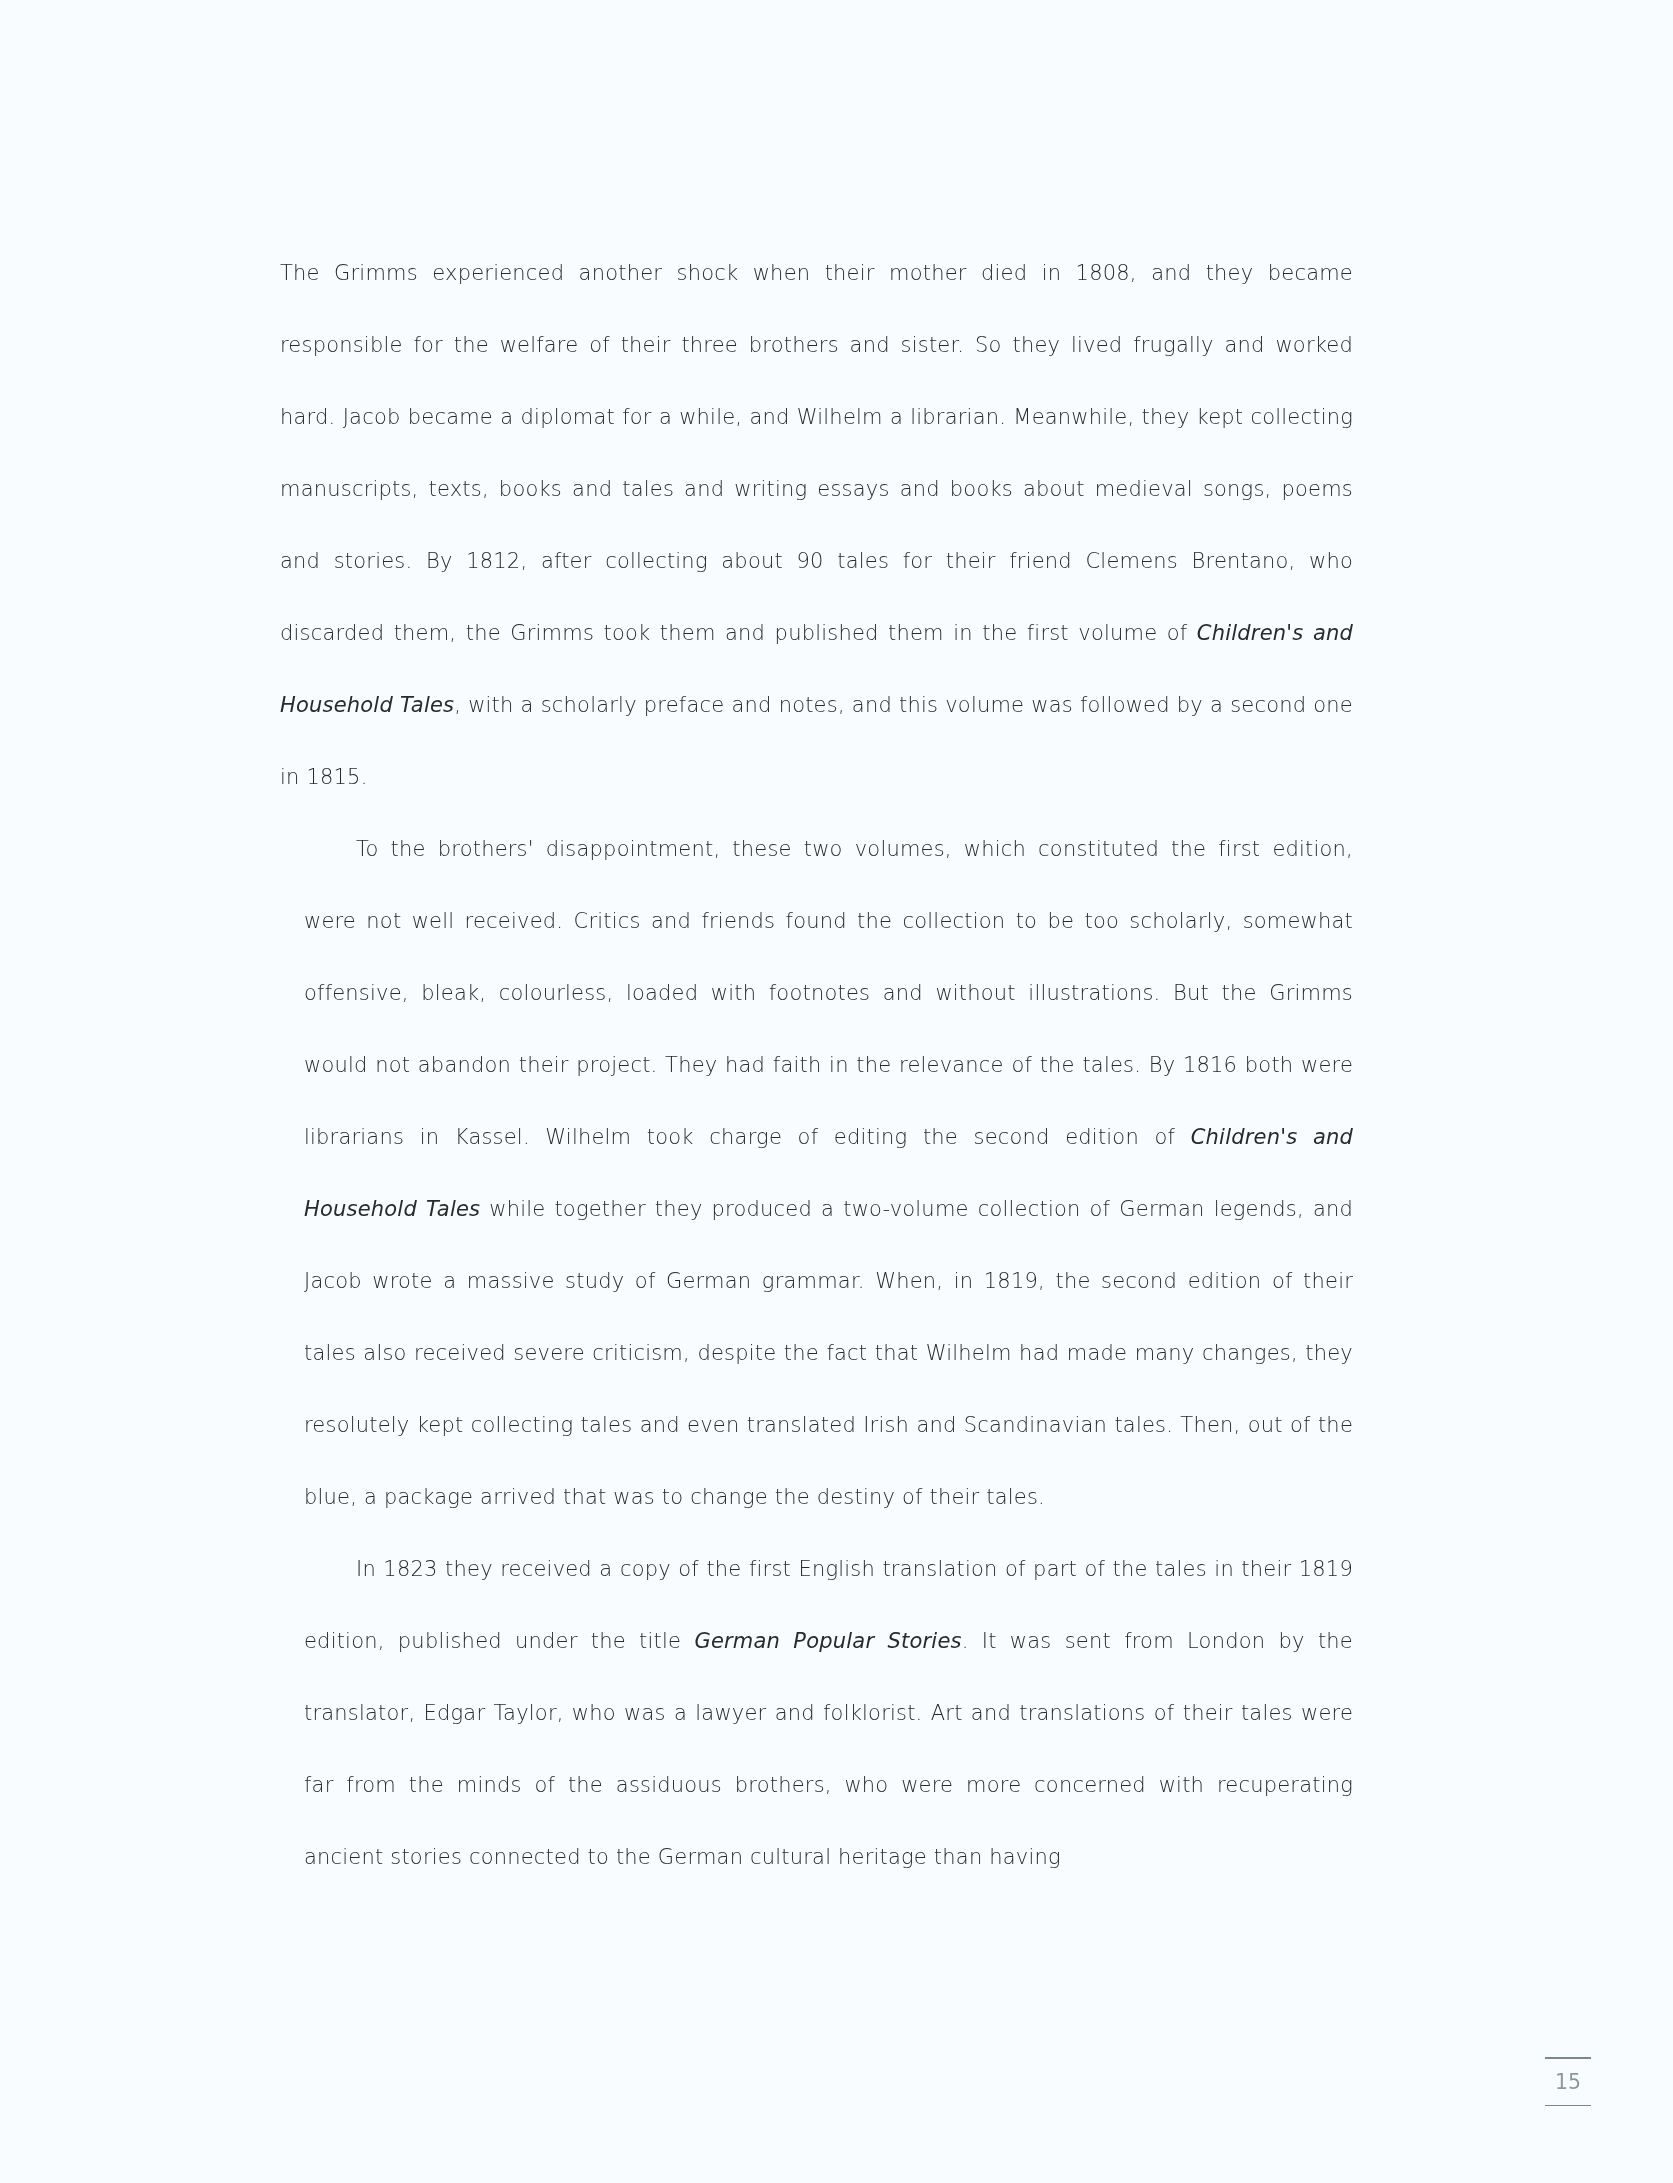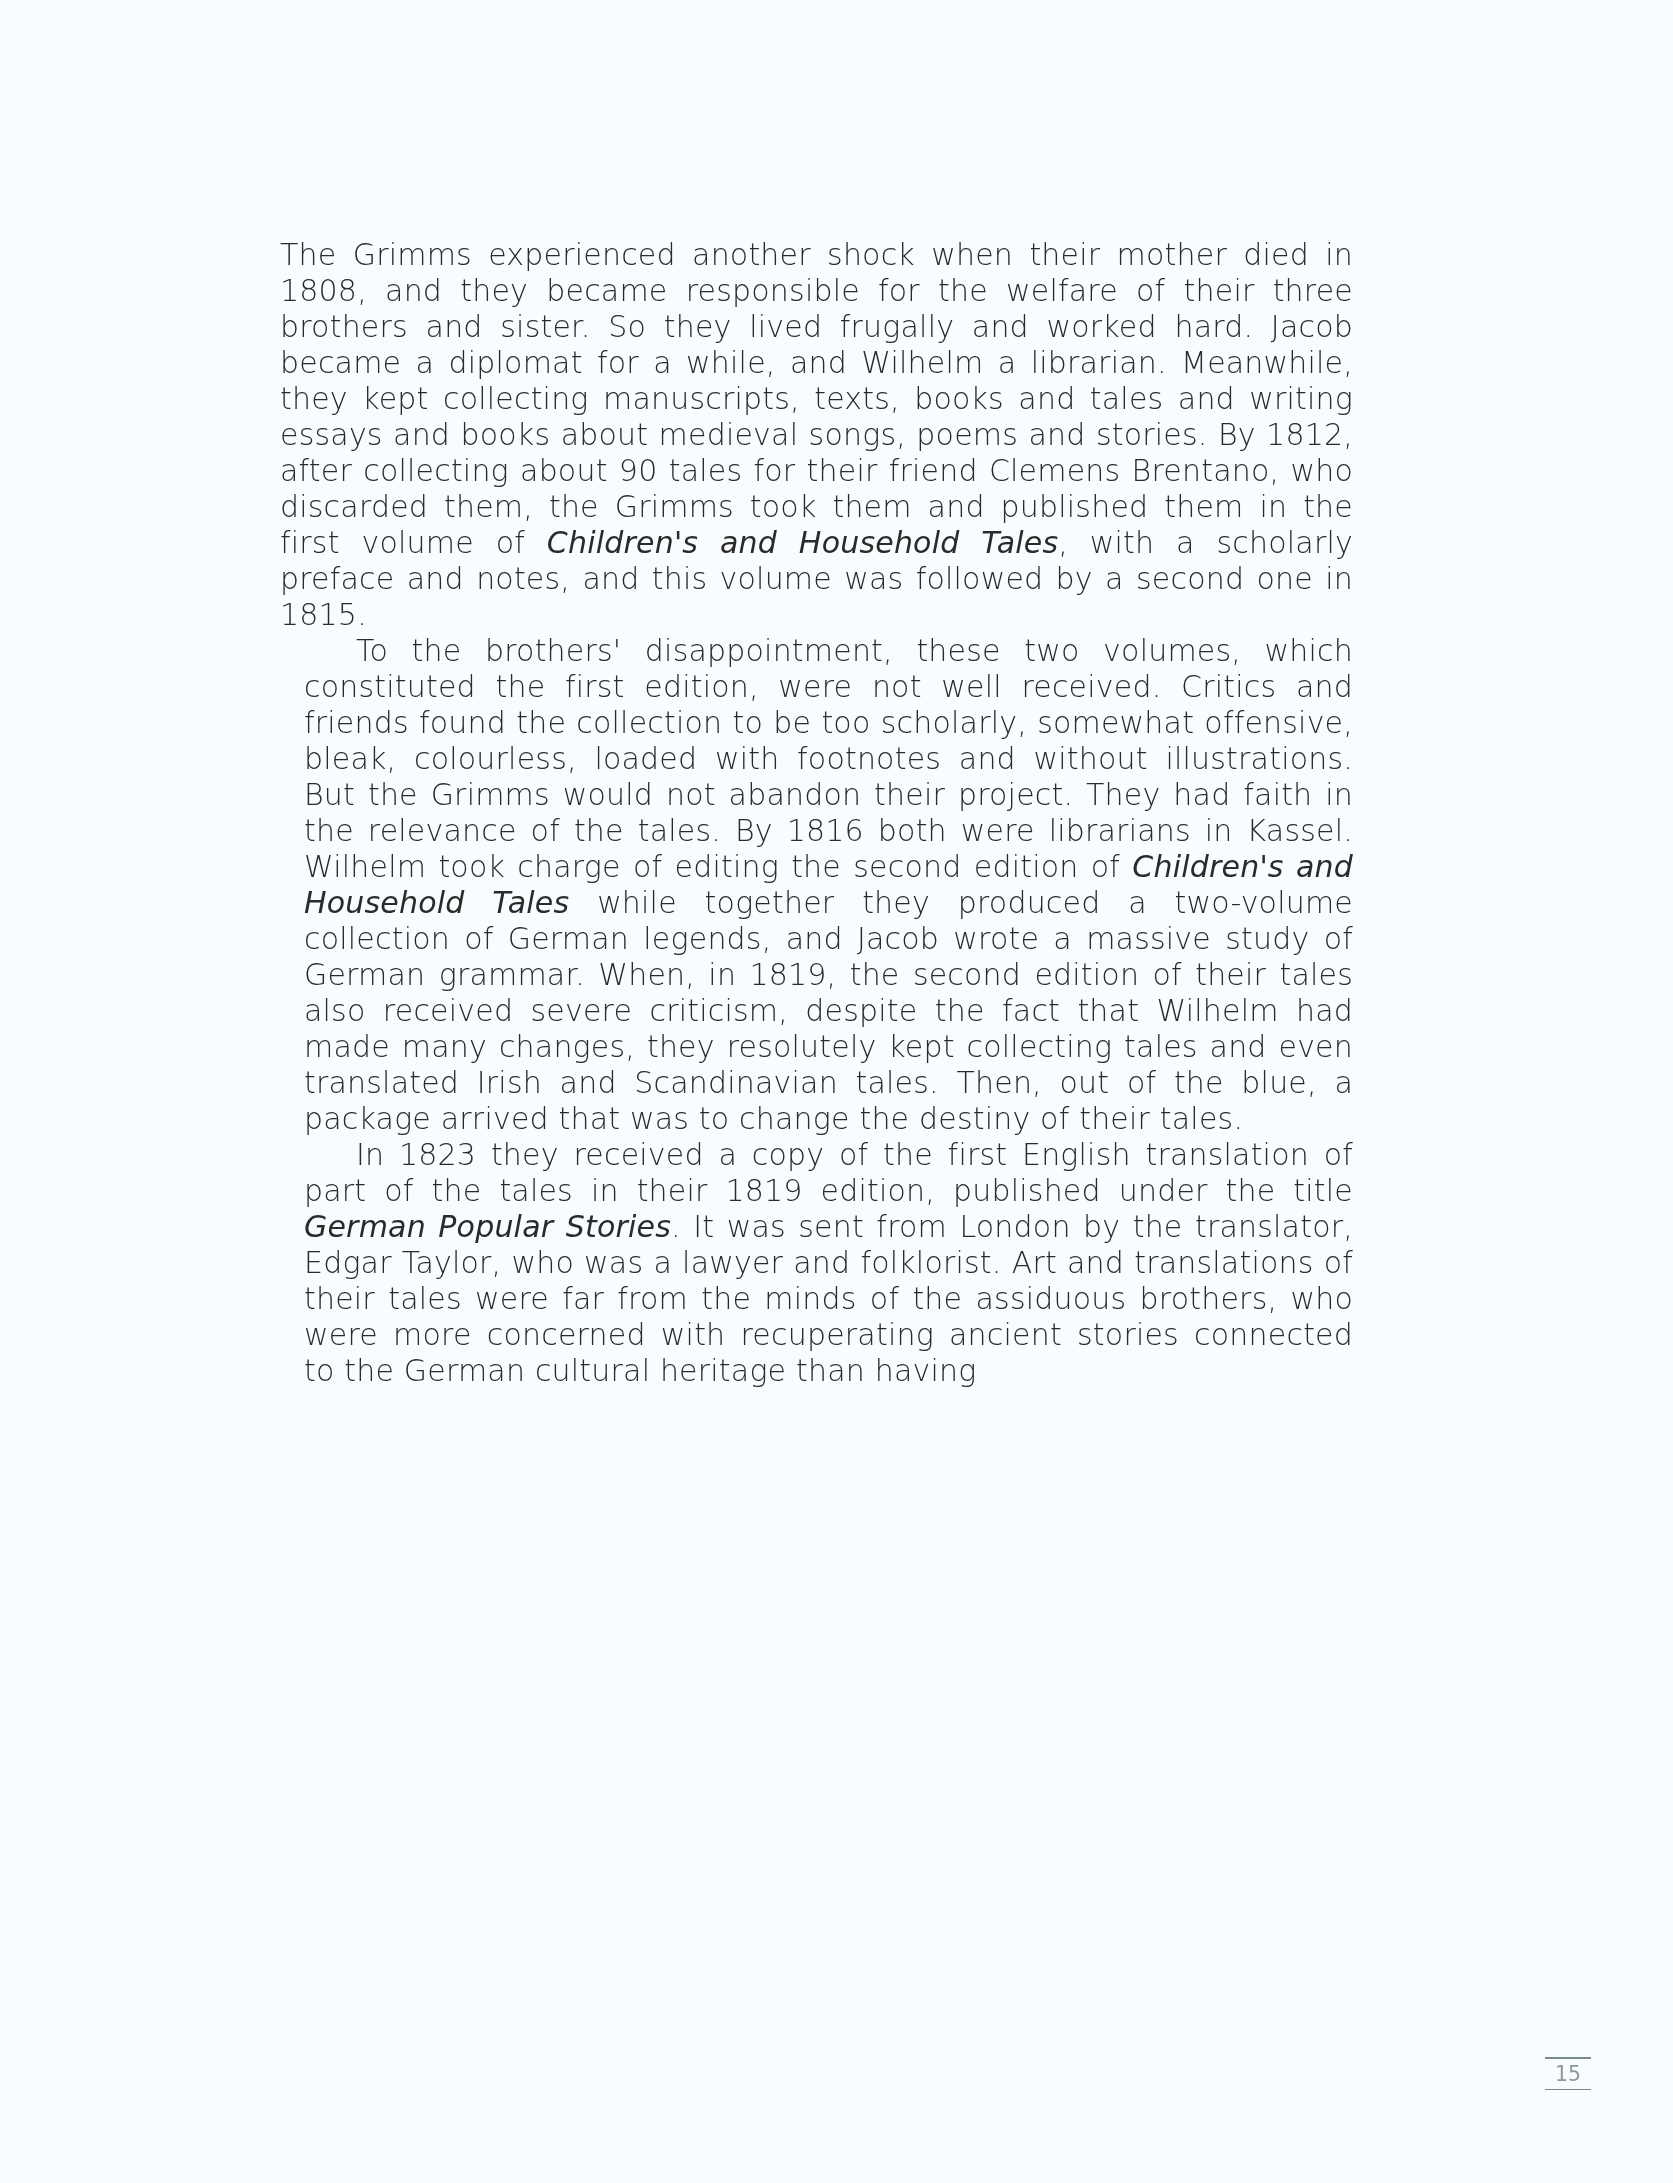--- a/index.html
+++ b/index.html
@@ -1,26 +1,26 @@
 <!DOCTYPE html>
 <html style="font-size:12.6px"><head>
 <meta charset="utf-8">
 <style>
   html, body { margin:0; padding:0; }
   body {
     width:1673px; height:2183px; background:#f8fcfe; position:relative; overflow:hidden;
     font-family: "DejaVu Sans", sans-serif; color:#2a2a2a;
   }
   .text-block { position:absolute; left:280px; top:237px; width:1073px; }
-  .para { margin:0; font-size:30px; line-height:36px; text-align:justify; letter-spacing:0.2px; font-weight:300; }
+  .para { margin:0; font-size:21px; line-height:72px; text-align:justify; letter-spacing:0.2px; font-weight:300; }
   .para.indent { text-indent:52px;margin-left:24px; }
   .para i { font-style:italic; }
   .page-number { position:absolute; left:1545px; top:2057px; width:46px; text-align:center; }
   .page-number .rule { height:1.6px; background:#7a8a88; margin:0 auto; width:46px; }
-  .page-number .num { font-size:20.5px; color:#8a9a98; padding:3px 0; }
+  .page-number .num { font-size:20.5px; color:#8a9a98; padding:11px 0; }
 </style>
 </head>
 <body>
 
 <div class="text-block">
   <p class="para">
     <span>The Grimms experienced another shock when their mother died in 1808, and they became responsible for the welfare of their three brothers and sister. So they lived frugally and worked hard. Jacob became a diplomat for a while, and Wilhelm a librarian. Meanwhile, they kept collecting manuscripts, texts, books and tales and writing essays and books about medieval songs, poems and stories. By 1812, after collecting about 90 tales for their friend Clemens Brentano, who discarded them, the Grimms took them and published them in the first volume of </span><i>Children's and Household Tales</i><span>, with a scholarly preface and notes, and this volume was followed by a second one in 1815.</span>
   </p>
   <p class="para indent">
     <span>To the brothers' disappointment, these two volumes, which constituted the first edition, were not well received. Critics and friends found the collection to be too scholarly, somewhat offensive, bleak, colourless, loaded with footnotes and without illustrations. But the Grimms would not abandon their project. They had faith in the relevance of the tales. By 1816 both were librarians in Kassel. Wilhelm took charge of editing the second edition of </span><i>Children's and Household Tales</i><span> while together they produced a two-volume collection of German legends, and Jacob wrote a massive study of German grammar. When, in 1819, the second edition of their tales also received severe criticism, despite the fact that Wilhelm had made many changes, they resolutely kept collecting tales and even translated Irish and Scandinavian tales. Then, out of the blue, a package arrived that was to change the destiny of their tales.</span>

